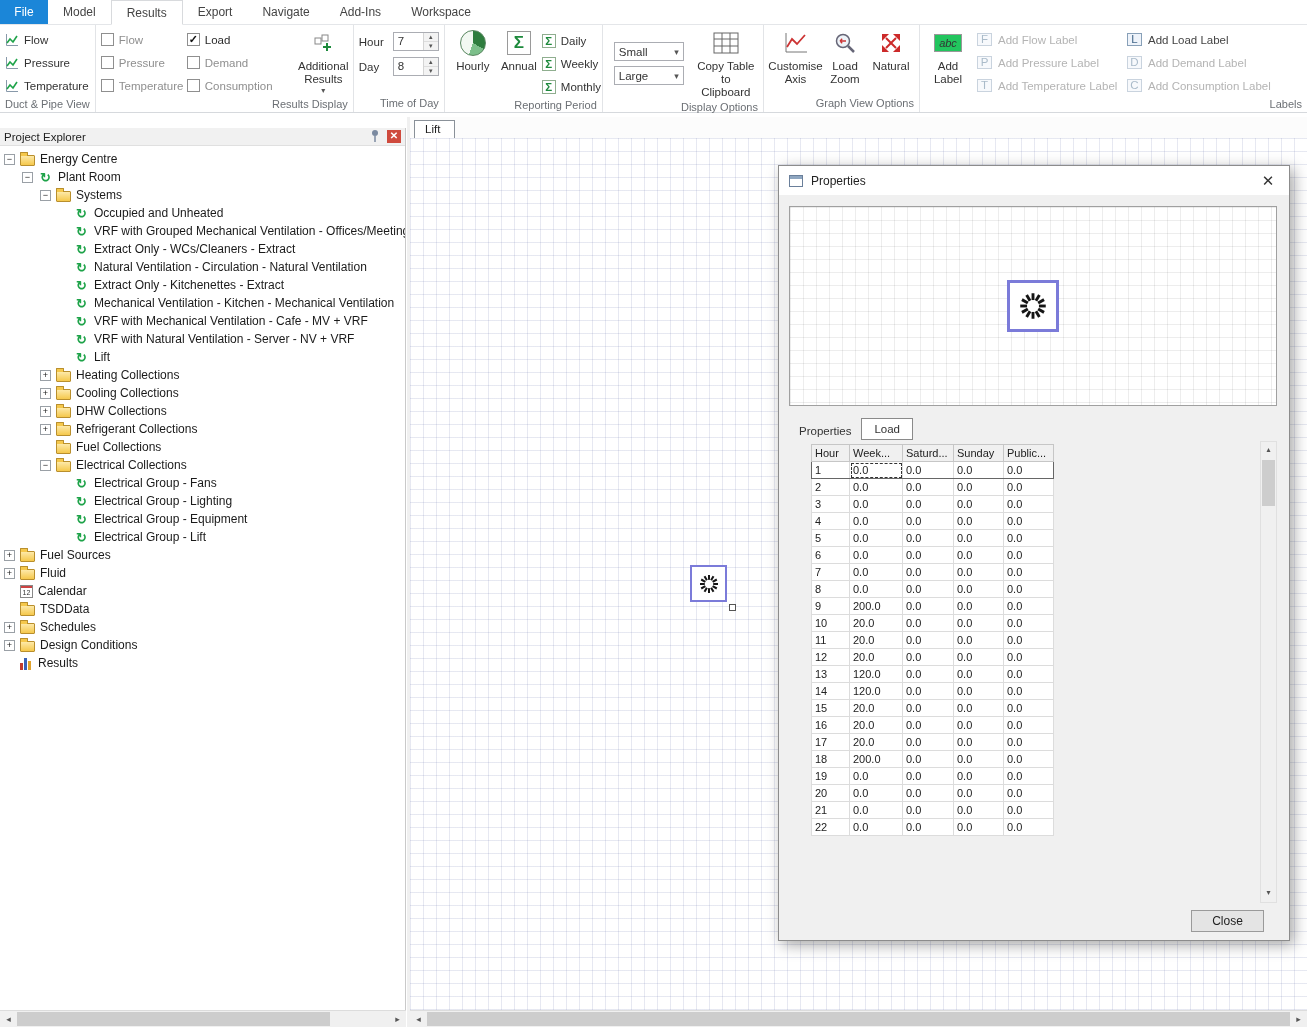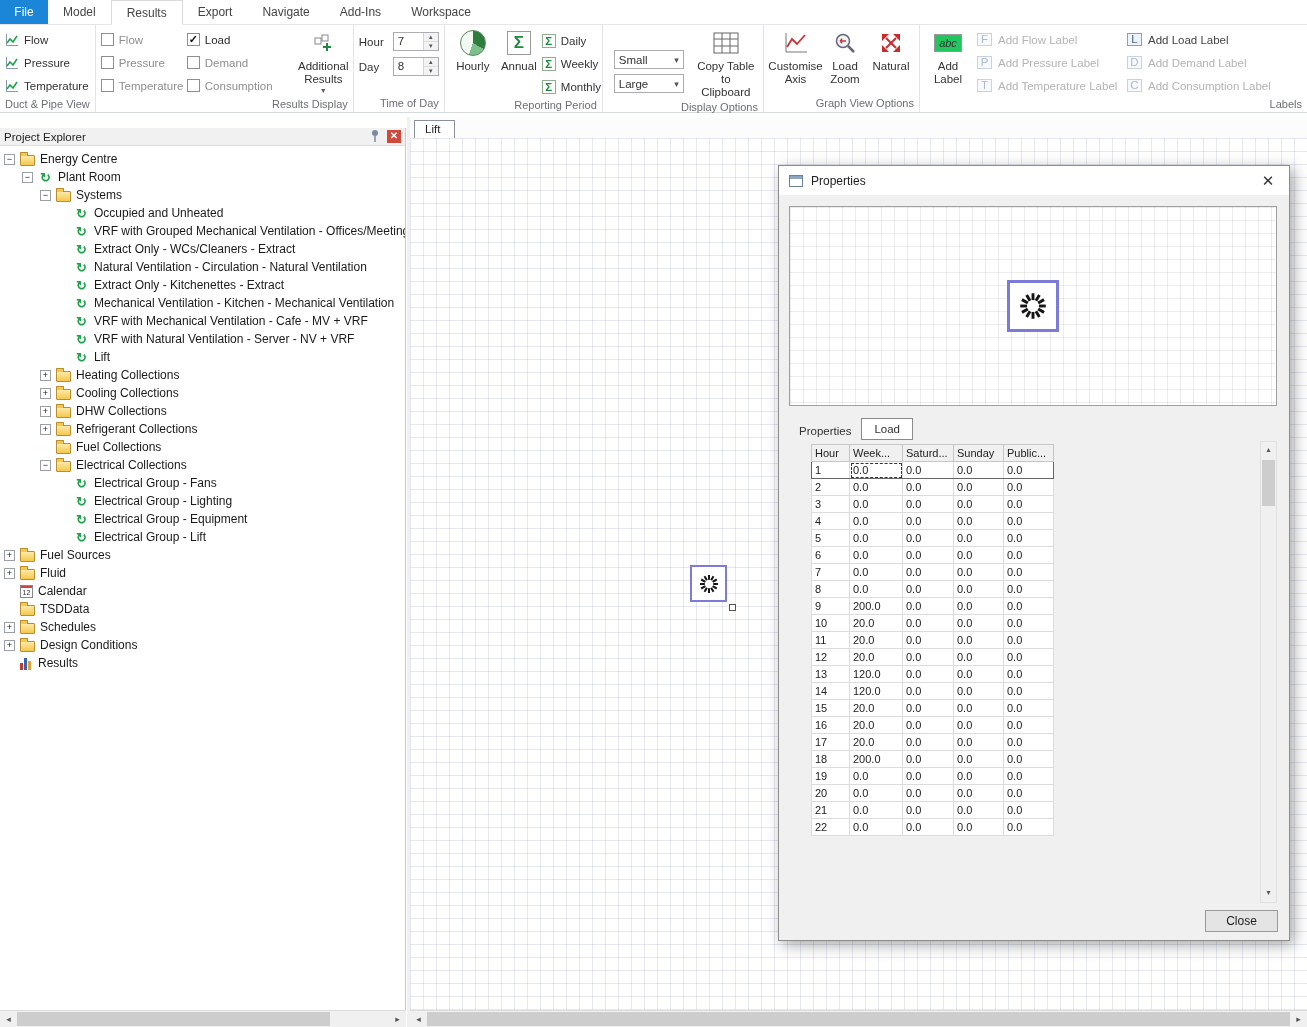--- a/index.html
+++ b/index.html
@@ -37,21 +37,21 @@
   .spin .btns { width:15px; display:flex; flex-direction:column; border-left:1px solid #d4d4d4; }
   .spin .btns span { flex:1; font-size:7px; line-height:8px; text-align:center; color:#555; background:#f3f3f3; }
   .spin .btns span:first-child { border-bottom:1px solid #ddd; }
 
   .rep-smalls { display:flex; flex-direction:column; padding-top:3px; }
   .sig-icon { width:14px; height:14px; border:1px solid #8fae8f; background:#fff; color:#1d8a3c; font-size:10px; line-height:12px; text-align:center; font-weight:bold; flex:0 0 14px; }
   .pie-icon { width:26px; height:26px; border-radius:50%; background:conic-gradient(#2e7d3e 0 120deg,#7cbf8a 120deg 200deg,#f2f8f2 200deg 360deg); border:1px solid #58865f; }
   .sigma-big { width:24px; height:24px; border:1px solid #9a9a9a; background:#fff; color:#1d8a3c; font-weight:bold; font-size:17px; line-height:21px; text-align:center; }
 
   .disp-left { display:flex; flex-direction:column; gap:5px; padding-top:6px; }
-  .disp-mid { display:flex; flex-direction:column; gap:5px; padding-top:24px; margin-left:6px; }
+  .disp-mid { display:flex; flex-direction:column; gap:5px; padding-top:16px; margin-left:6px; }
   .kx { font-weight:bold; font-size:11px; color:#222; width:16px; }
   .prec-icon { width:14px; height:14px; position:relative; }
   .prec-icon::before, .prec-icon::after { content:""; position:absolute; background:#5d8a5d; }
   .prec-icon::before { left:6px; top:1px; width:2px; height:12px; }
   .prec-icon::after { top:6px; left:1px; height:2px; width:12px; }
   .dd { display:flex; align-items:center; justify-content:space-between; width:70px; height:19px; border:1px solid #abadb3; background:#fff; padding:0 4px; font-size:11.5px; }
   .dd .arr { color:#555; font-size:9px; }
 
   .abc-icon { width:28px; height:18px; border:1px solid #999; background:#22c55e; font-size:11px; line-height:16px; text-align:center; color:#333; font-style:italic; }
   .labels-cols { display:grid; grid-auto-flow:column; grid-template-rows:repeat(3,23px); grid-template-columns:150px 175px; padding-top:2px; margin-left:6px; }
@@ -122,21 +122,21 @@
   .load-table th { background:#f0f0f0; border:1px solid #c6c6c6; font-weight:normal; text-align:left; padding:2px 3px; height:15px; color:#222; }
   .load-table td { border:1px solid #dcdcdc; padding:2px 3px; height:15px; color:#222; background:#fff; }
   .load-table tr.sel td { border-top-color:#666; border-bottom-color:#666; }
   .load-table tr.sel td:first-child { border-left-color:#666; }
   .load-table tr.sel td:last-child { border-right-color:#666; }
   .focus-cell { outline:1px dashed #333; outline-offset:-2px; background:#fffdf0; }
   .vscroll { position:absolute; left:481px; top:275px; width:17px; height:462px; background:#f0f0f0; border:1px solid #e0e0e0; }
   .vs-arrow { position:absolute; left:0; right:0; height:17px; text-align:center; line-height:16px; font-size:8px; color:#555; }
   .vs-up { top:0; } .vs-down { bottom:0; }
   .vs-thumb { position:absolute; left:1px; right:1px; top:18px; height:46px; background:#cdcdcd; }
-  .dlg-btn { position:absolute; left:426px; top:744px; width:73px; height:22px; background:#e4e4e4; border:1px solid #9a9a9a; font-size:12px; color:#222; text-align:center; line-height:20px; }
+  .dlg-btn { position:absolute; left:412px; top:744px; width:73px; height:22px; background:#e4e4e4; border:1px solid #9a9a9a; font-size:12px; color:#222; text-align:center; line-height:20px; }
 </style>
 </head>
 <body>
 
 <div class="ribbon">
   <div class="tabs-row">
     <div class="file-tab">File</div>
     <div style="display:flex">
         <div class="rtab">Model</div>
         <div class="rtab active">Results</div>

